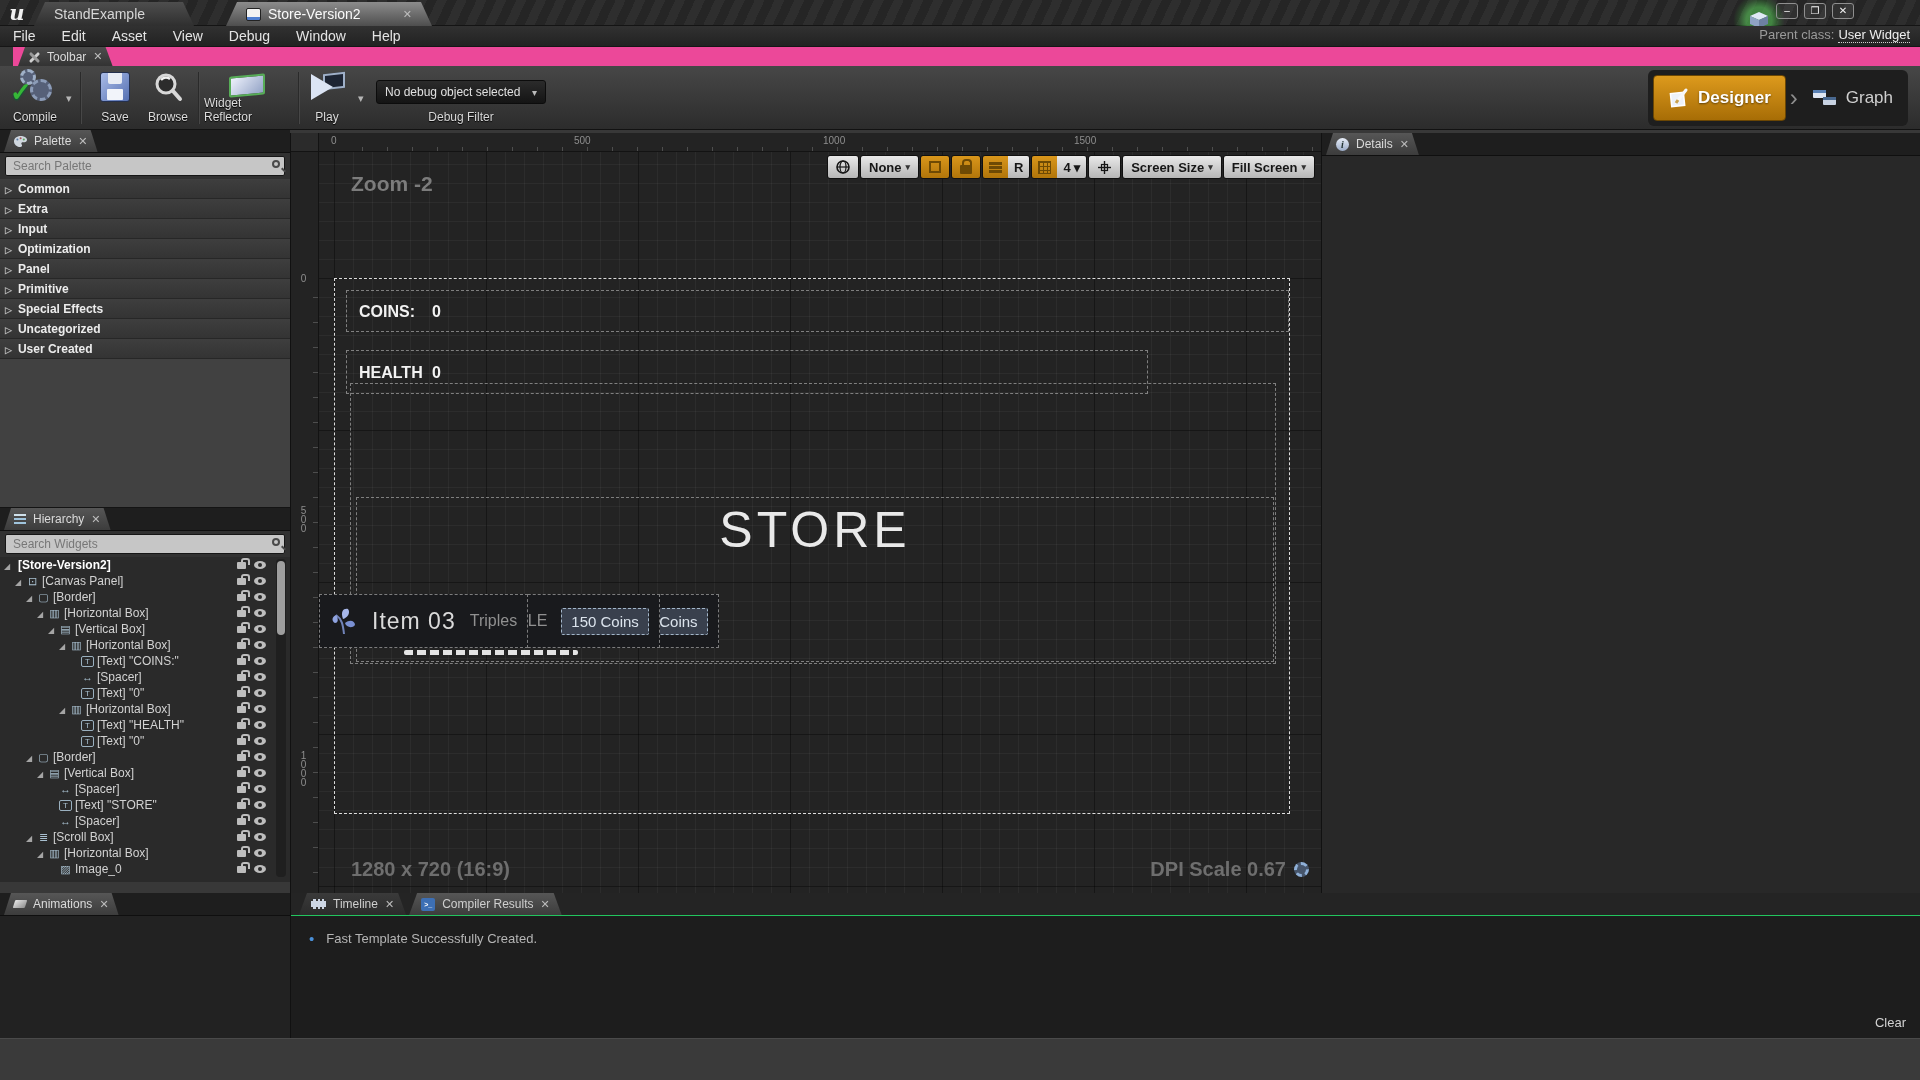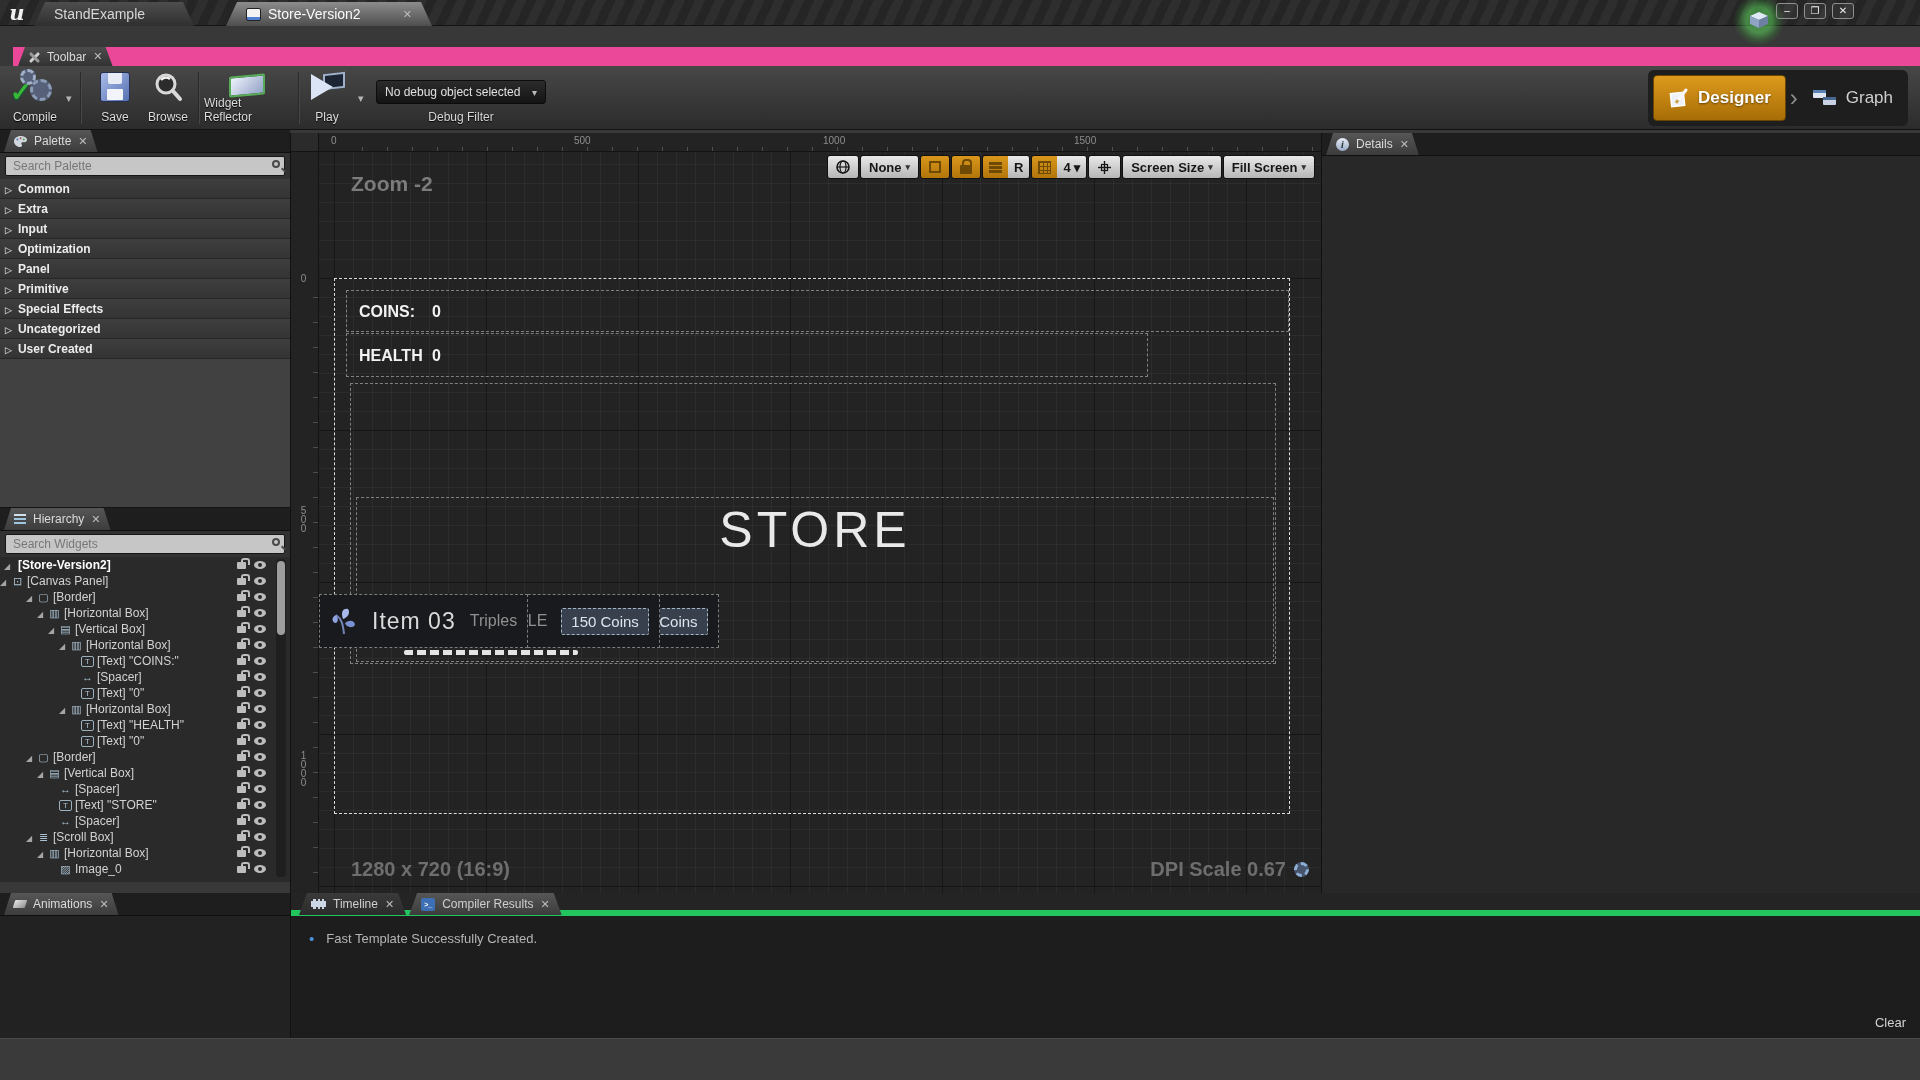--- a/index.html
+++ b/index.html
@@ -74,21 +74,21 @@
   .mag{position:absolute;right:5px;top:4px;width:8px;height:8px;border:2px solid #4a4a4a;border-radius:50%}
   .mag::after{content:"";position:absolute;left:7px;top:7px;width:5px;height:2px;background:#4a4a4a;transform:rotate(45deg)}
   .pcats{background:#2f2f2f}
   .pcat{height:20px;display:flex;align-items:center;gap:6px;padding-left:5px;background:linear-gradient(#3e3e3e,#343434);
     border-bottom:1px solid #272727;font-size:12px;font-weight:bold;color:#ececec}
   .tri::before{content:"▷";font-size:9px;color:#b5b5b5}
   .pal-fill{background:#414141;border-bottom:1px solid #141414}
 
   .hier-tree{position:relative;background:#2a2a2a;height:325px;overflow:hidden}
   .trow{display:flex;align-items:center;height:16px;font-size:12px;color:#d2d2d2;white-space:nowrap}
-  .trow[data-depth="0"]{padding-left:4px}.trow[data-depth="1"]{padding-left:0}
+  .trow[data-depth="0"]{padding-left:4px}.trow[data-depth="1"]{padding-left:15px}
   .trow[data-depth="2"]{padding-left:26px}.trow[data-depth="3"]{padding-left:37px}
   .trow[data-depth="4"]{padding-left:48px}.trow[data-depth="5"]{padding-left:59px}
   .trow[data-depth="6"]{padding-left:70px}
   .trow[data-bold="true"] .tlabel{font-weight:bold;color:#fff}
   .exp{visibility:hidden;width:11px;flex:0 0 11px}
   .trow[data-exp="true"] .exp{visibility:visible}
   .exp::before{content:"◢";font-size:8px;color:#a5a5a5}
   .ti{width:13px;flex:0 0 13px;font-size:11px;line-height:12px;color:#a9c0d0;text-align:center}
   .trow[data-icon="canvas"] .ti::before{content:"⊡"}
   .trow[data-icon="border"] .ti::before{content:"▢"}
@@ -175,21 +175,21 @@
   .drow input::placeholder{color:#7d7d7d}
   .chk{width:16px;height:16px;background:#505050;border:1px solid #262626;border-radius:2px;margin-left:8px}
   .chklab{font-size:14px;color:#d4d4d4}
 
   
   .anim-panel{position:absolute;left:0;top:893px;width:290px;height:145px;background:#222}
   .anim-body{height:122px;background:#1f1f1f;display:flex;align-items:flex-start;padding:6px 5px;gap:5px}
   .anim-btn{display:flex;align-items:center;gap:4px;height:22px;padding:0 8px;background:linear-gradient(#55a055,#2f7a34);
     border:1px solid #1c4a1f;border-radius:3px;color:#fff;font-size:12px;font-weight:bold}
   .output-panel{position:absolute;left:290px;top:893px;width:1630px;height:145px;background:#1d1d1d;border-left:1px solid #111}
-  .otabs{height:23px;background:#242424;display:flex;align-items:flex-start;gap:3px;border-bottom:6px solid #22c55e}
+  .otabs{height:23px;background:#242424;display:flex;align-items:center;gap:3px;border-bottom:1px solid #22c55e}
   .otab{height:22px;display:flex;align-items:center;gap:7px;padding:0 12px;font-size:12px;color:#cfcfcf;
     clip-path:polygon(8px 0,calc(100% - 8px) 0,100% 100%,0 100%)}
   .otab.inactive{background:linear-gradient(#3a3a3a,#2b2b2b);margin-left:8px}
   .otab.active{background:linear-gradient(#565656,#3c3c3c)}
   .ico-film{width:15px;height:10px;background:#cdd6e4;border-top:2px dotted #333;border-bottom:2px dotted #333}
   .ico-console{width:14px;height:13px;background:#3d6fb4;border-radius:2px;color:#fff;font-size:7px;font-weight:bold;
     line-height:13px;text-align:center}
   .omsg{display:flex;align-items:center;gap:12px;padding:14px 0 0 18px;font-size:13px;color:#b5b5b5}
   .omsg .dot{color:#4a90d9;font-size:15px}
   .clearbtn{position:absolute;right:14px;bottom:8px;font-size:13px;color:#d2d2d2}
@@ -217,20 +217,35 @@
         <polygon points="19,5 10,9 10,17 19,13" fill="#6d80a2"></polygon>
       </svg>
     </div>
     <div class="winbtns">
       <span class="winbtn">–</span>
       <span class="winbtn">❐</span>
       <span class="winbtn">✕</span>
     </div>
   </div>
 
+  <div class="menubar">
+    <div style="display:flex">
+
+    <span class="menu-item">File</span>
+        <span class="menu-item">Edit</span>
+        <span class="menu-item">Asset</span>
+        <span class="menu-item">View</span>
+        <span class="menu-item">Debug</span>
+        <span class="menu-item">Window</span>
+        <span class="menu-item">Help</span>
+      </div>
+    <div class="parent-class">
+      <span>Parent class:</span><a>User Widget</a>
+    </div>
+  </div>
 
   <div class="tbstrip">
     <div class="panel-tab" style="height:19px;background:linear-gradient(#4c4c4c,#333)">
       <span class="ico-wrench"></span>
       <span>Toolbar</span>
       <span class="tab-x">✕</span>
     </div>
   </div>
 
   <div class="toolbar">
@@ -574,21 +589,21 @@
     <div class="viewport">
       <div class="zoomlab">Zoom -2</div>
 
       <div class="wrect" style="left:15px;top:126px;width:956px;height:536px"></div>
 
       <div class="subrect" style="left:27px;top:138px;width:943px;height:42px">
         <span class="rowlab" style="left:12px;top:12px">COINS:</span>
         <span class="rowlab" style="left:85px;top:12px">0</span>
       </div>
 
-      <div class="subrect" style="left:27px;top:181px;width:802px;height:44px">
+      <div class="subrect" style="left:27px;top:198px;width:802px;height:44px">
         <span class="rowlab" style="left:12px;top:13px">HEALTH</span>
         <span class="rowlab" style="left:85px;top:13px">0</span>
       </div>
 
       <div class="subrect" style="left:31px;top:231px;width:926px;height:281px"></div>
       <div class="subrect" style="left:37px;top:345px;width:918px;height:165px"></div>
       <div class="store-title" style="left:37px;top:349px;width:918px">STORE</div>
 
       <div>
 

